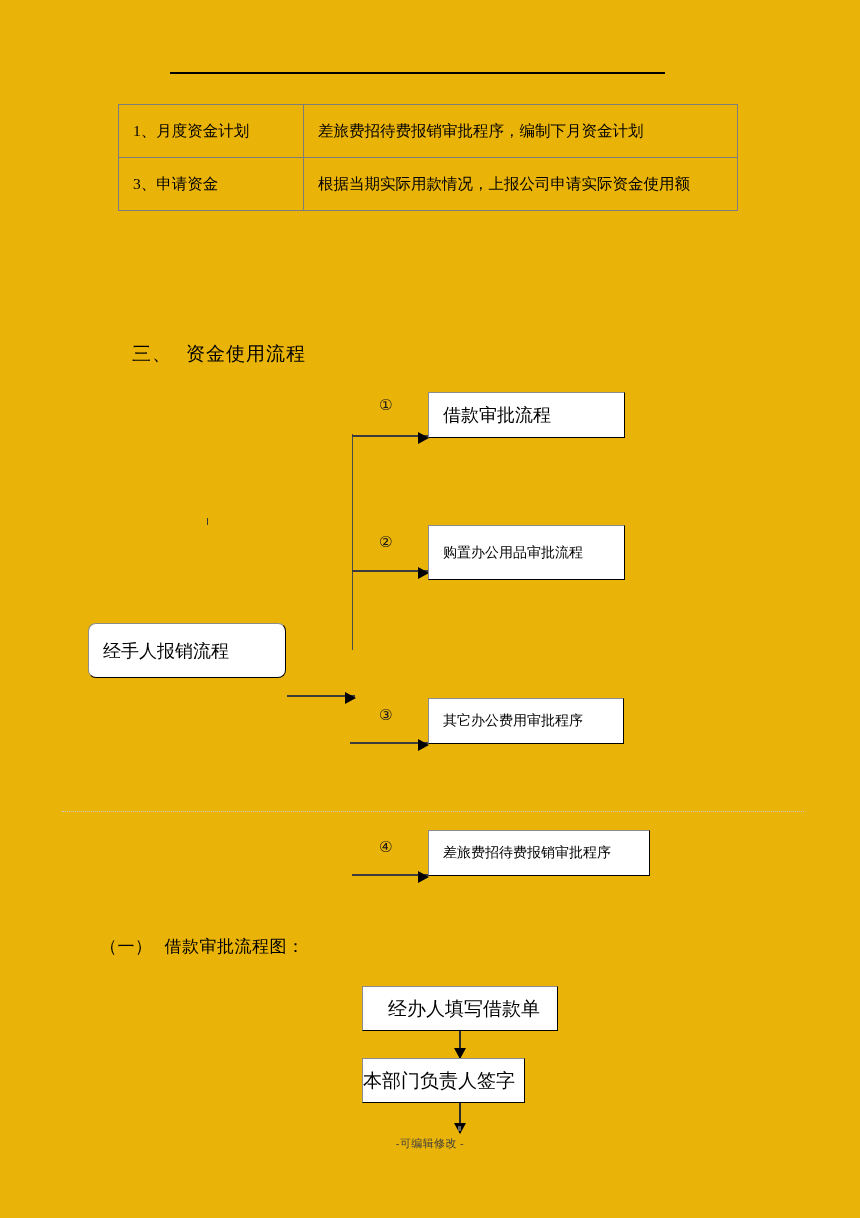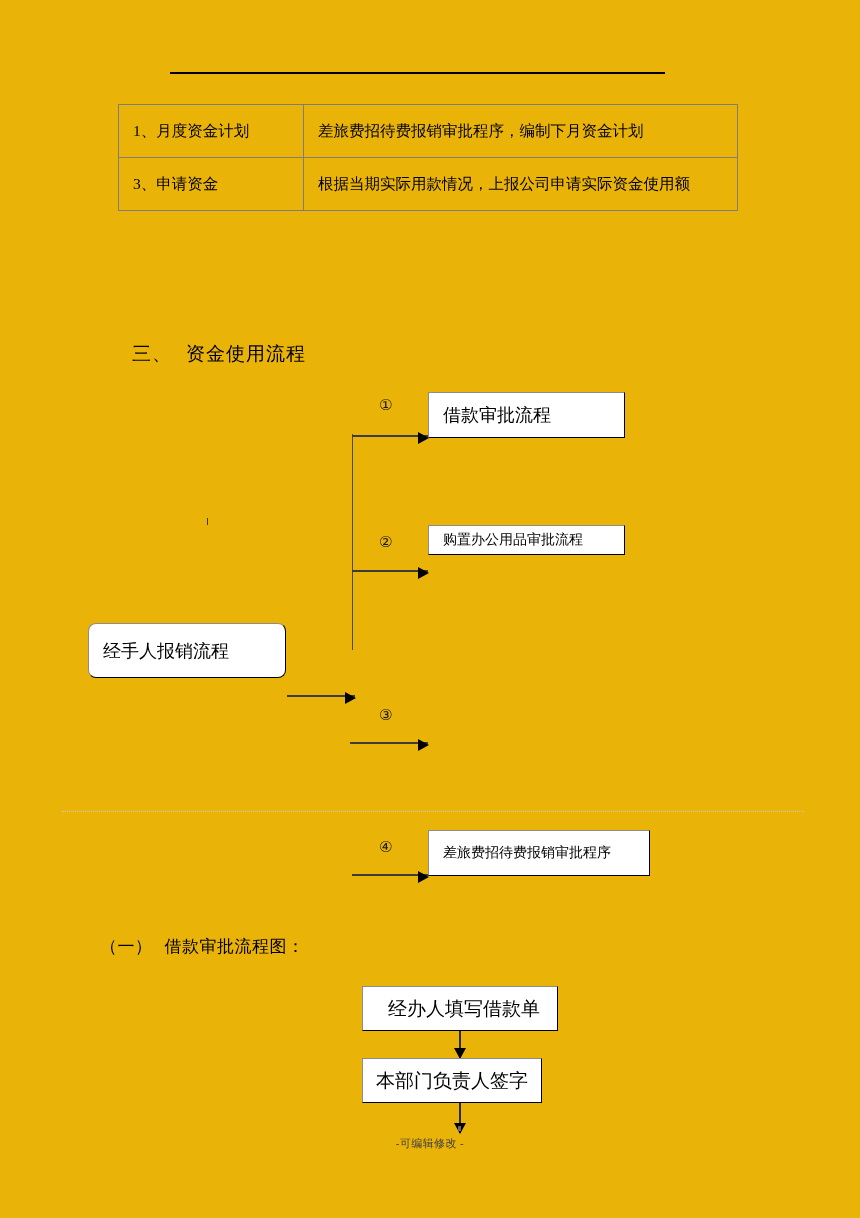--- a/index.html
+++ b/index.html
@@ -78,43 +78,43 @@
     background: #fff;
     display: flex;
     align-items: center;
     padding-left: 14px;
   }
   .fbox span { display: block; }
 
   .fbox.b1 { left: 428px; top: 392px; width: 197px; height: 46px; }
   .fbox.b1 span { font-size: 18px; }
 
-  .fbox.b2 { left: 428px; top: 525px; width: 197px; height: 30px; }
+  .fbox.b2 { left: 428px; top: 525px; width: 197px; height: 55px; }
   .fbox.b2 span { font-size: 14px; }
 
   .fbox.b3 { left: 428px; top: 698px; width: 196px; height: 46px; }
   .fbox.b3 span { font-size: 14px; }
 
   .fbox.b4 { left: 428px; top: 830px; width: 222px; height: 46px; }
   .fbox.b4 span { font-size: 14px; }
 
   .fbox.bsrc {
     left: 88px; top: 623px; width: 198px; height: 55px; border-radius: 8px;
   }
   .fbox.bsrc span { font-size: 18px; }
 
   
   .fbox.c1 {
     left: 362px; top: 986px; width: 196px; height: 45px;
     justify-content: center; padding-left: 8px;
   }
   .fbox.c1 span { font-size: 19px; }
   .fbox.c2 {
-    left: 362px; top: 1058px; width: 180px; height: 45px;
-    justify-content: center; padding-left: 0;
+    left: 362px; top: 1058px; width: 163px; height: 45px;
+    padding-left: 0;
   }
   .fbox.c2 span { font-size: 19px; }
 
   
   .vline {
     position: absolute;
     width: 0;
     border-left: 1px solid #4a4a4a;
   }
   .vline.trunk { left: 352px; top: 434px; height: 216px; }
@@ -245,20 +245,23 @@
   </div>
 
   <div class="harrow a2"></div>
   <div class="cnum n2">②</div>
   <div class="fbox b2">
     <span>购置办公用品审批流程</span>
   </div>
 
   <div class="harrow a3"></div>
   <div class="cnum n3">③</div>
+  <div class="fbox b3">
+    <span>其它办公费用审批程序</span>
+  </div>
 
   <div class="page-break"></div>
 
   <div class="harrow a4"></div>
   <div class="cnum n4">④</div>
   <div class="fbox b4">
     <span>差旅费招待费报销审批程序</span>
   </div>
 
   <div class="heading-sub">

